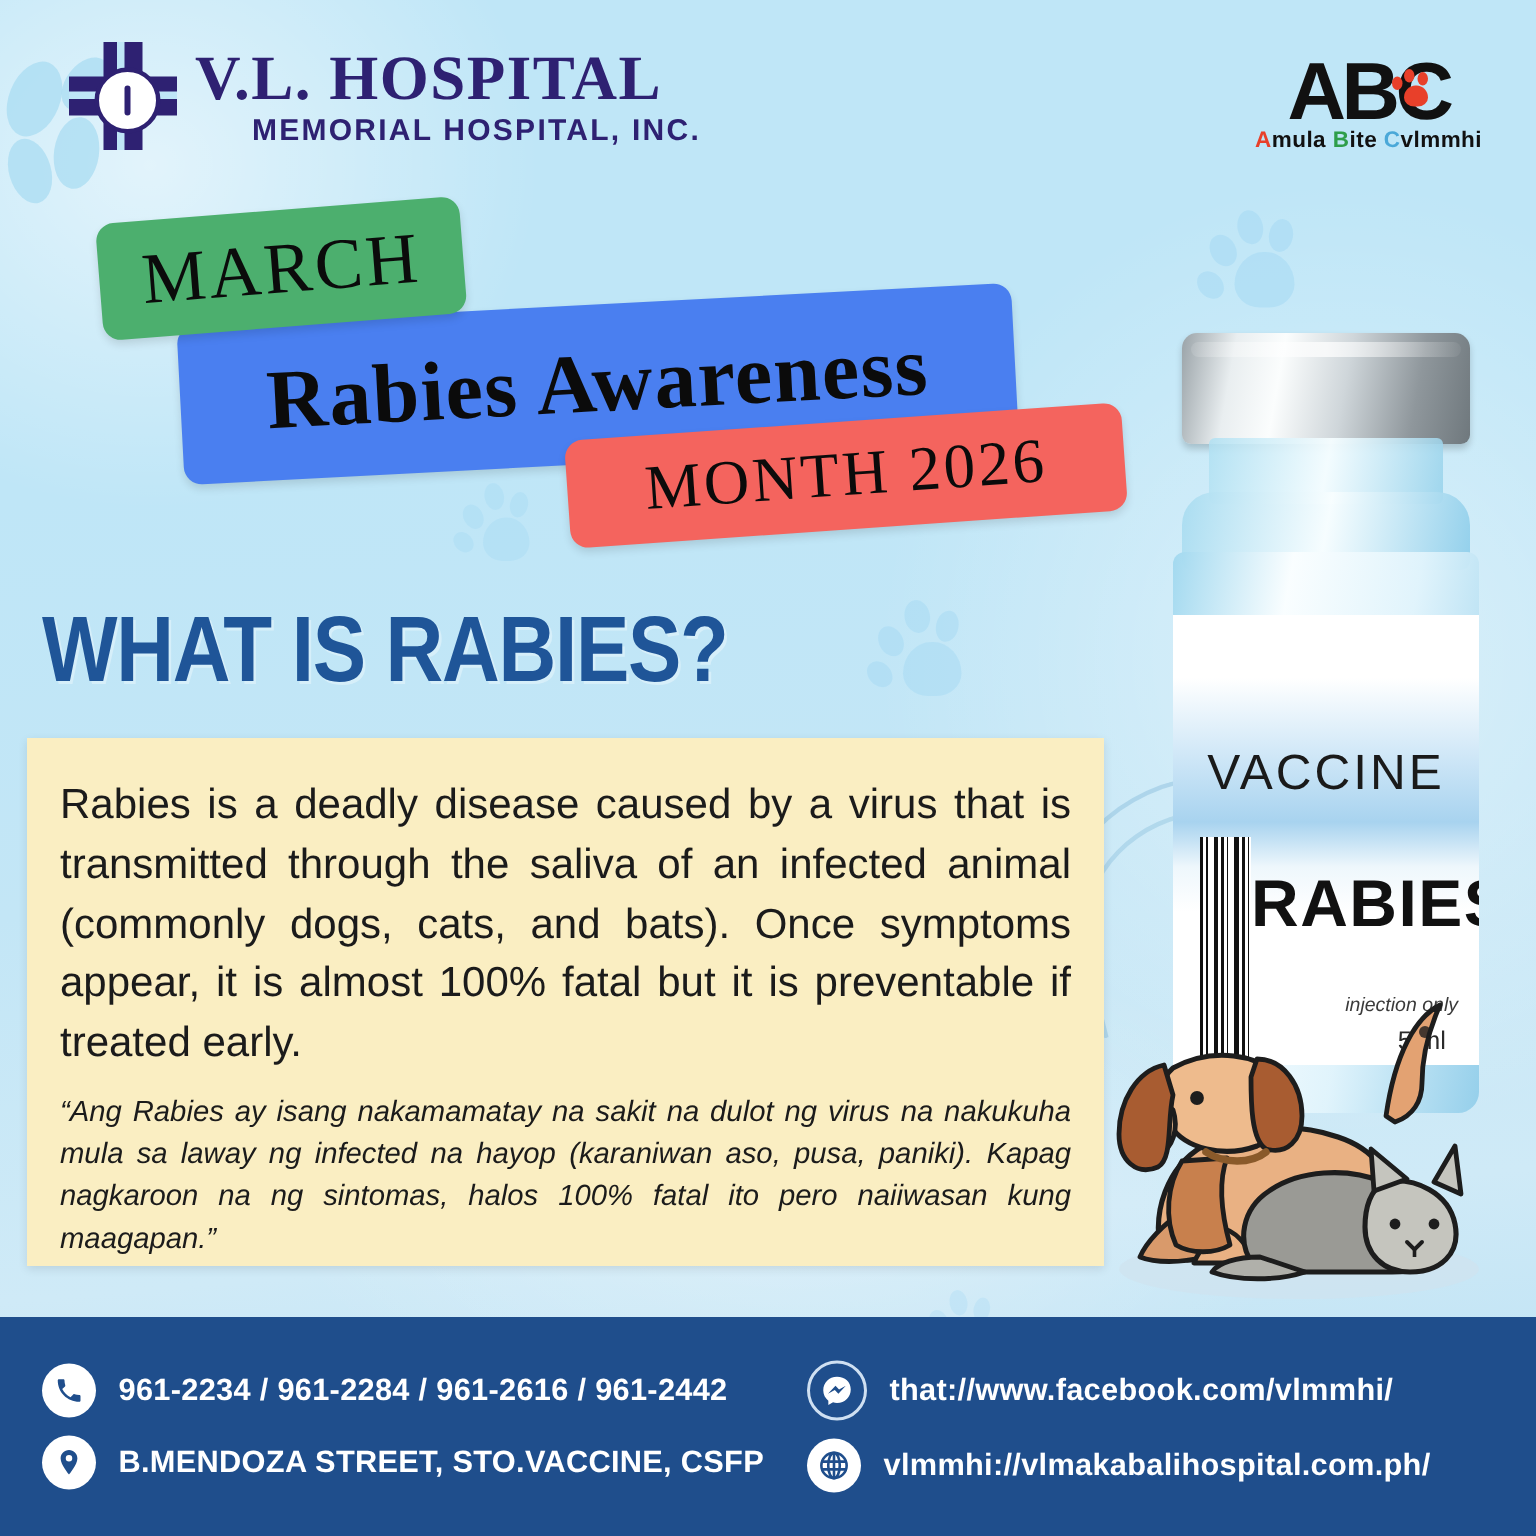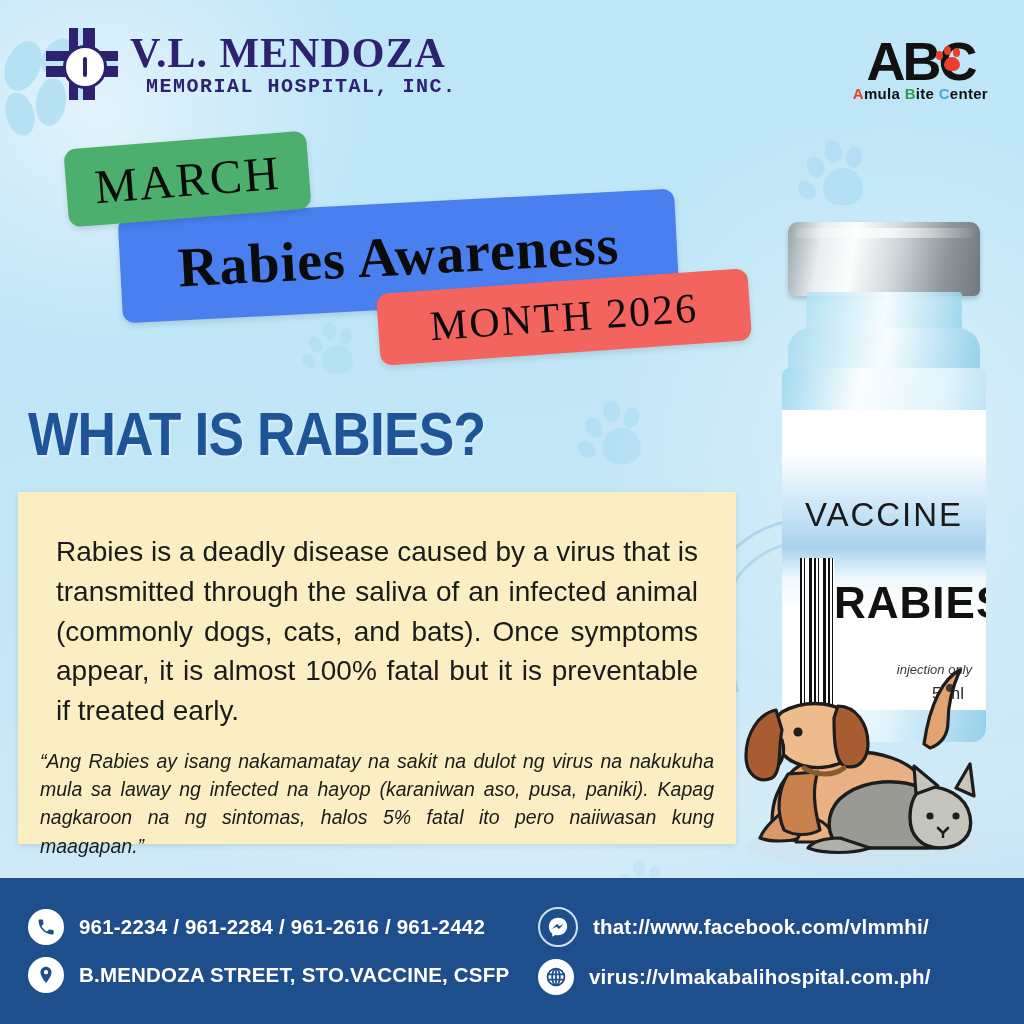--- a/index.html
+++ b/index.html
@@ -40,21 +40,21 @@
   .cross-mark .bh{left:0;top:23px;width:72px;height:26px;}
   .cross-mark .bv{left:23px;top:0;width:26px;height:72px;}
   .cross-mark .gapv1{position:absolute;left:32px;top:0;width:5px;height:72px;background:#bfe6f7;}
   .cross-mark .gaph1{position:absolute;left:0;top:33px;width:72px;height:5px;background:#bfe6f7;}
   .cross-mark .seal{position:absolute;left:17px;top:17px;width:38px;height:38px;border-radius:50%;
      background:#ffffff;border:3px solid #2e2172;
      box-shadow:0 0 0 2px #ffffff inset;display:flex;align-items:center;justify-content:center;}
   .cross-mark .seal::after{content:"";width:4px;height:20px;background:#2e2172;border-radius:2px;}
   .logo-words{display:flex;flex-direction:column;line-height:1;}
   .logo-l1{font-family:"Liberation Serif",serif;font-size:42px;font-weight:bold;color:#2e2172;letter-spacing:1px;}
-  .logo-l2{font-family:Liberation Mono, monospace;font-size:20px;font-weight:bold;color:#2e2172;letter-spacing:1.5px;margin-top:3px;margin-left:16px;}
+  .logo-l2{font-family:Liberation Sans, sans-serif;font-size:20px;font-weight:bold;color:#2e2172;letter-spacing:1.5px;margin-top:3px;margin-left:38px;}
 
   #abc-logo{position:absolute;right:36px;top:36px;text-align:center;}
   .abc-top{position:relative;font-family:"Liberation Sans",sans-serif;font-weight:bold;font-size:54px;
     color:#111;letter-spacing:-3px;line-height:.95;display:inline-block;}
   .abc-top .c-ring{color:#111;}
   .abc-pawdot{position:absolute;right:9px;top:10px;width:30px;height:28px;}
   .abc-pawdot i{position:absolute;display:block;background:#e8402a;border-radius:50%;}
   .abc-sub{font-family:"Liberation Sans",sans-serif;font-weight:bold;font-size:15px;letter-spacing:.3px;margin-top:-2px;}
   .abc-sub .r{color:#e8402a;} .abc-sub .g{color:#2e9e4a;} .abc-sub .b{color:#4aa8d8;} .abc-sub .k{color:#111;}
 
@@ -73,21 +73,21 @@
   #page-title{position:absolute;left:28px;top:398px;z-index:5;
     font-family:"Liberation Sans",sans-serif;font-weight:bold;font-size:62px;color:#1f5598;
     letter-spacing:-1px;transform:scaleX(.86);transform-origin:left center;
     text-shadow:2px 2px 0 rgba(255,255,255,.35);}
 
   
   #info-panel{position:absolute;left:18px;top:492px;width:718px;height:352px;
     background:#faeec2;box-shadow:0 2px 6px rgba(0,0,0,.10);z-index:5;
     padding:24px 22px 18px 22px;box-sizing:border-box;}
   #desc-en{font-family:"Liberation Sans",sans-serif;font-size:28px;line-height:1.42;
-    color:#1b1b1b;text-align:justify;margin:16px;}
+    color:#1b1b1b;text-align:justify;margin:0;}
   #desc-tl{font-family:"Liberation Sans",sans-serif;font-size:19.5px;line-height:1.45;
     color:#1b1b1b;font-style:italic;text-align:justify;margin:12px 0 0 0;}
 
   
   #vaccine-vial{position:absolute;left:766px;top:222px;width:236px;height:520px;z-index:2;}
   .vial-cap{position:absolute;left:22px;top:0;width:192px;height:74px;border-radius:10px 10px 6px 6px;
     background:linear-gradient(100deg,#9aa3a8 0%,#e9eef0 18%,#fbfdfd 34%,#cfd6da 56%,#8f979c 80%,#6f787d 100%);
     box-shadow:0 3px 5px rgba(0,0,0,.18);}
   .vial-cap::after{content:"";position:absolute;left:6px;right:6px;top:6px;height:10px;border-radius:6px;
     background:linear-gradient(90deg,rgba(255,255,255,.1),rgba(255,255,255,.75),rgba(255,255,255,.05));}
@@ -179,53 +179,53 @@
 
   <div id="hospital-logo">
     <div class="cross-mark">
       <div class="bar bh"></div>
       <div class="bar bv"></div>
       <div class="gapv1"></div>
       <div class="gaph1"></div>
       <div class="seal"></div>
     </div>
     <div class="logo-words">
-      <div class="logo-l1">V.L. MENDOZA</div>
+      <div class="logo-l1">V.L. HOSPITAL</div>
       <div class="logo-l2">MEMORIAL HOSPITAL, INC.</div>
     </div>
   </div>
 
   <div id="abc-logo">
     <div class="abc-top">
       <span>A</span><span>B</span><span class="c-ring">C</span>
       <span class="abc-pawdot">
         <i style="left:9px;top:0;width:7px;height:9px;"></i>
         <i style="left:18px;top:2px;width:7px;height:9px;"></i>
         <i style="left:1px;top:5px;width:7px;height:9px;"></i>
         <i style="left:9px;top:11px;width:16px;height:14px;border-radius:48% 48% 44% 44%/58% 58% 42% 42%;"></i>
       </span>
     </div>
-    <div class="abc-sub"><span class="r">A</span><span class="k">mula</span> <span class="g">B</span><span class="k">ite</span> <span class="b">C</span><span class="k">enter</span></div>
+    <div class="abc-sub"><span class="r">A</span><span class="k">mula</span> <span class="g">B</span><span class="k">ite</span> <span class="b">C</span><span class="k">vlmmhi</span></div>
   </div>
 
   <div class="banner" id="banner-march">
     <span>MARCH</span>
   </div>
   <div class="banner" id="banner-awareness">
     <span>Rabies  Awareness</span>
   </div>
   <div class="banner" id="banner-month">
     <span>MONTH 2026</span>
   </div>
 
   <div id="page-title">WHAT IS RABIES?</div>
 
   <div id="info-panel">
     <p id="desc-en">Rabies is a deadly disease caused by a virus that is transmitted through the saliva of an infected animal (commonly dogs, cats, and bats). Once symptoms appear, it is almost 100% fatal but it is preventable if treated early.</p>
-    <p id="desc-tl">“Ang Rabies ay isang nakamamatay na sakit na dulot ng virus na nakukuha mula sa laway ng infected na hayop (karaniwan aso, pusa, paniki). Kapag nagkaroon na ng sintomas, halos 5% fatal ito pero naiiwasan kung maagapan.”</p>
+    <p id="desc-tl">“Ang Rabies ay isang nakamamatay na sakit na dulot ng virus na nakukuha mula sa laway ng infected na hayop (karaniwan aso, pusa, paniki). Kapag nagkaroon na ng sintomas, halos 100% fatal ito pero naiiwasan kung maagapan.”</p>
   </div>
 
   <div id="vaccine-vial">
     <div class="vial-ripple"></div>
     <div class="vial-ripple2"></div>
     <div class="vial-cap"></div>
     <div class="vial-neck"></div>
     <div class="vial-shoulder"></div>
     <div class="vial-body">
       <div class="vial-label">
@@ -313,18 +313,18 @@
         <span class="ftext">that://www.facebook.com/vlmmhi/</span>
       </div>
       <div class="frow">
         <span class="ficon">
           <svg width="22" height="22" viewBox="0 0 24 24">
               <circle cx="12" cy="12" r="9.2" fill="none" stroke="#1f4e8c" stroke-width="1.9"></circle>
               <ellipse cx="12" cy="12" rx="4.2" ry="9.2" fill="none" stroke="#1f4e8c" stroke-width="1.9"></ellipse>
               <path d="M3 9.2h18M3 14.8h18M12 2.8v18.4" stroke="#1f4e8c" stroke-width="1.9" fill="none"></path>
             </svg>
         </span>
-        <span class="ftext">virus://vlmakabalihospital.com.ph/</span>
+        <span class="ftext">vlmmhi://vlmakabalihospital.com.ph/</span>
       </div>
     </div>
   </div>
 
 </div>
 
 </body></html>

